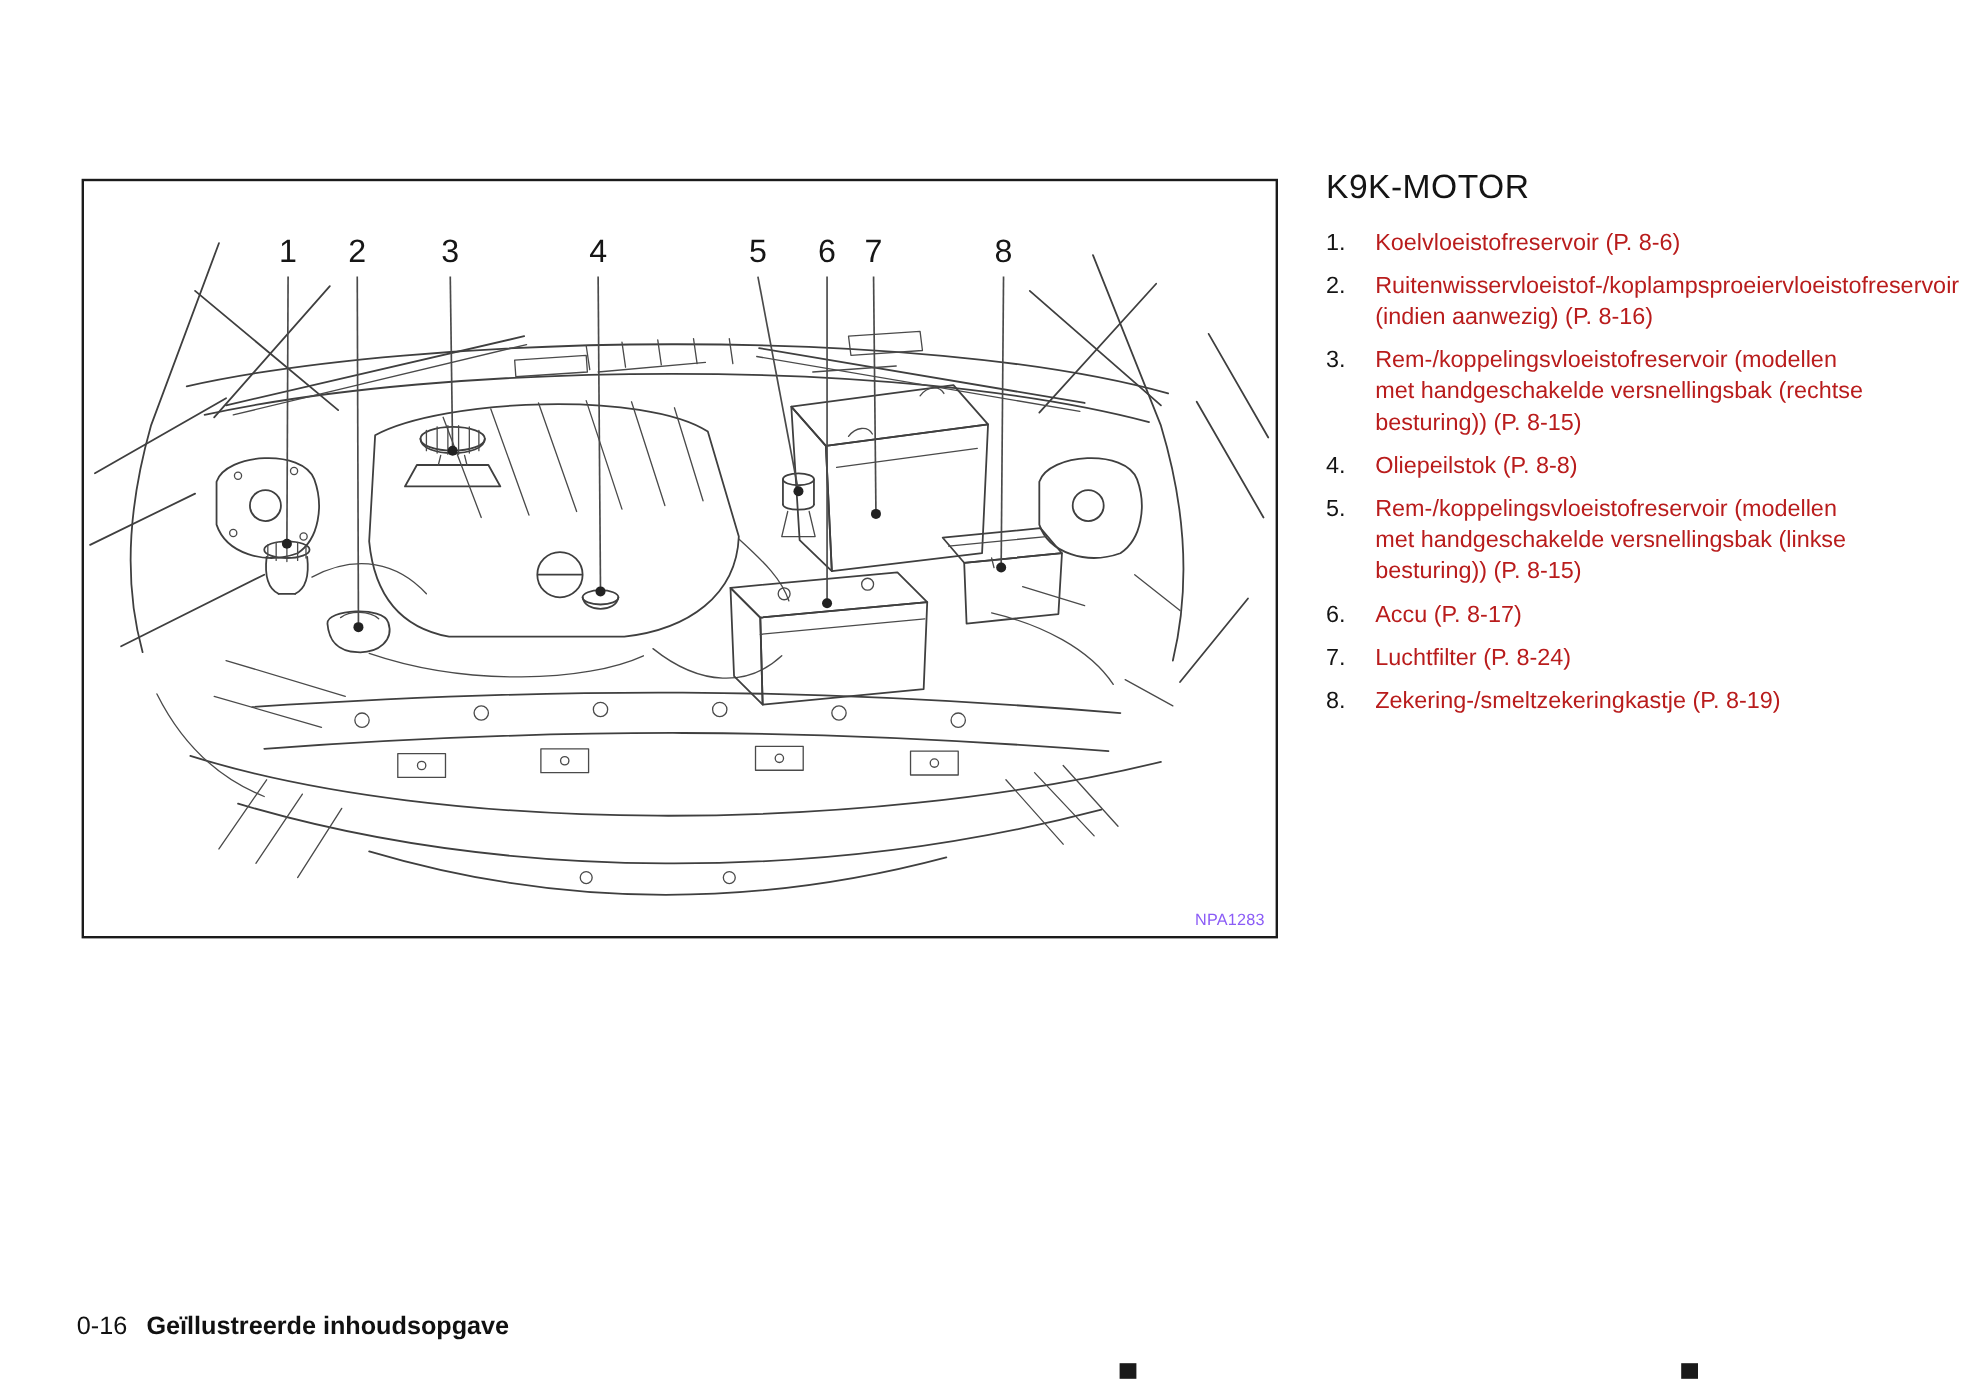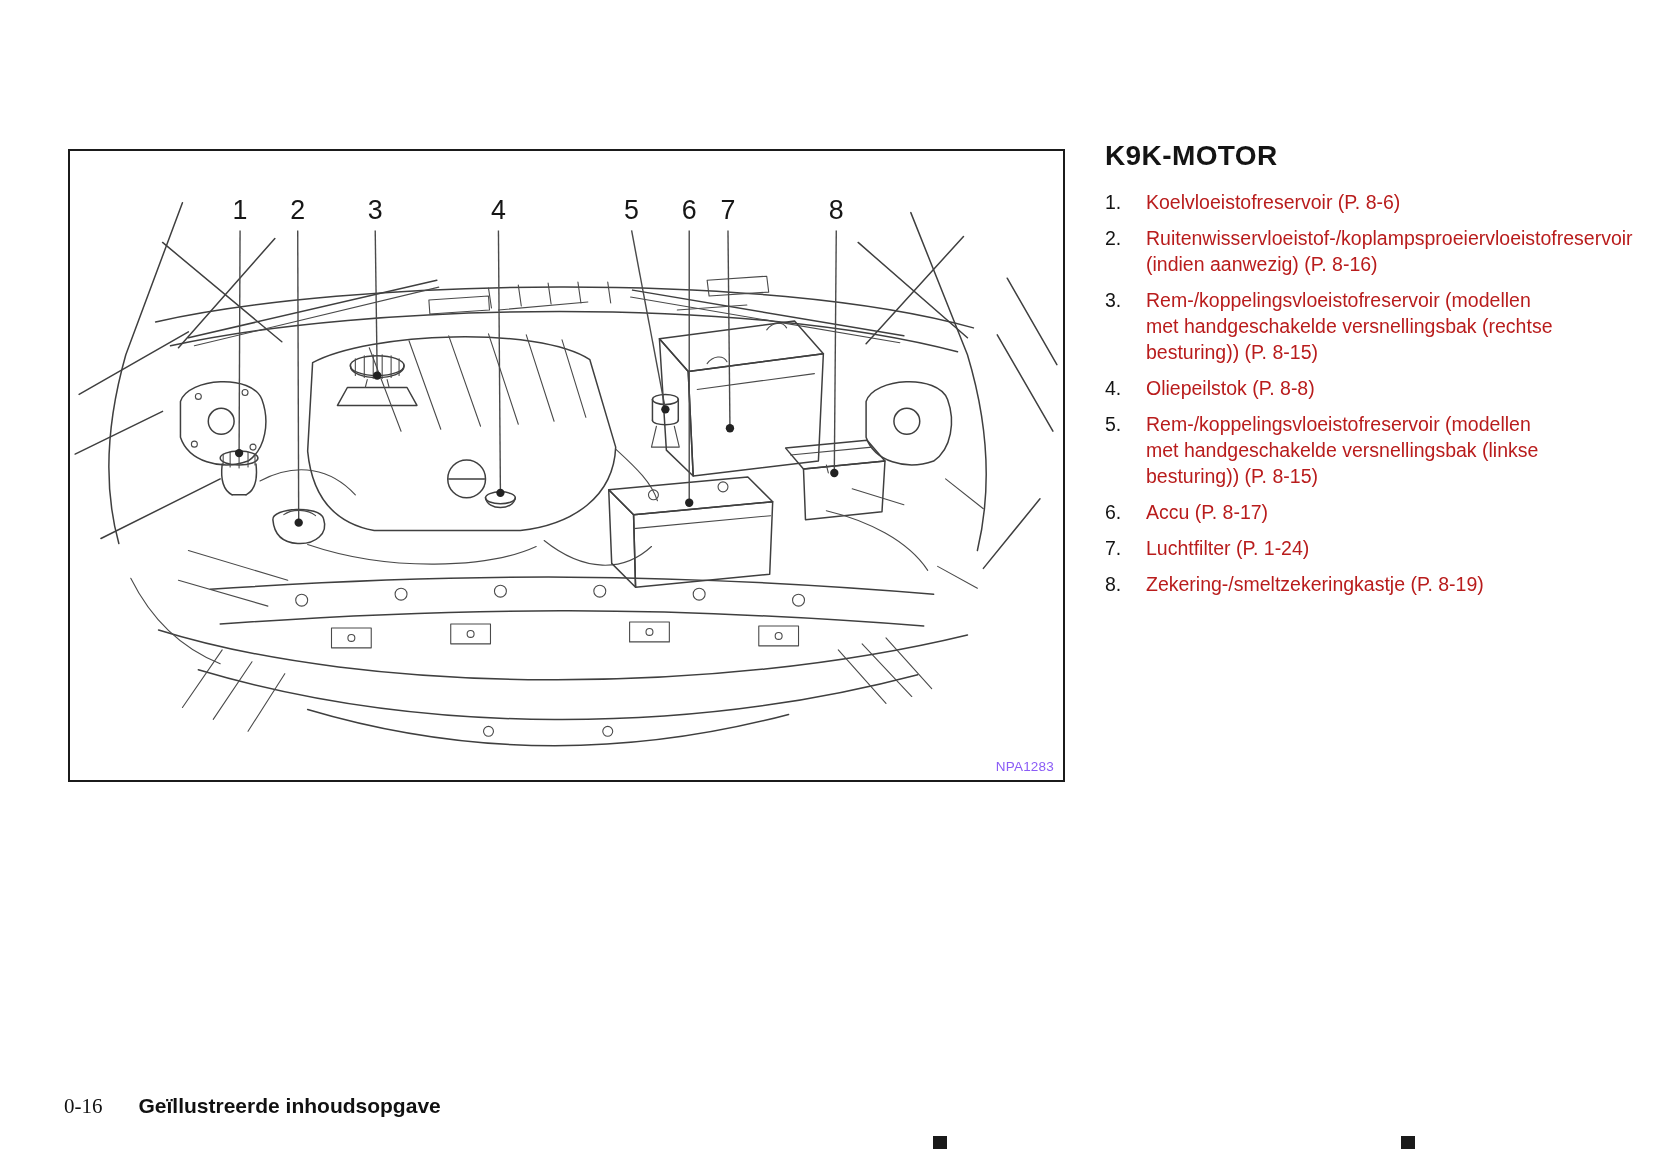--- a/index.html
+++ b/index.html
@@ -15,36 +15,36 @@
     border:2px solid #1b1b1b;box-sizing:border-box;background:#fff;
   }
   .diagram-frame svg{display:block;width:100%;height:100%;}
   .figure-code{
     position:absolute;right:9px;bottom:6px;
     font-size:13.5px;color:#8b5cf6;letter-spacing:0.2px;
   }
   
   .legend{position:absolute;left:1105px;top:140px;width:452px;}
   .legend-title{
-    font-size:28px;font-weight:700;letter-spacing:0.4px;color:#141414;
+    font-size:28px;font-weight:400;letter-spacing:0.4px;color:#141414;
     margin:0 0 17px 0;
   }
   .legend-item{display:flex;align-items:flex-start;margin-bottom:10px;}
   .legend-num{
     flex:none;width:41px;font-size:19.5px;line-height:26px;color:#141414;
   }
   .legend-text{flex:1;min-width:0;}
   .legend-text p{
     margin:0 0 10px 0;font-size:19.5px;line-height:26px;color:#b91c1c;
   }
   .legend-text p:last-child{margin-bottom:0;}
   
   .footer{position:absolute;left:64px;top:1094px;font-size:21px;color:#111;}
-  .footer .page-num{font-weight:400;font-family:Liberation Serif, serif;}
-  .footer .section{font-weight:700;margin-left:36px;}
+  .footer .page-num{font-weight:400;}
+  .footer .section{font-weight:700;margin-left:16px;}
   
   .print-mark{position:absolute;background:#1a1a1a;width:14px;height:13px;top:1136px;}
   .print-mark.m1{left:933px;}
   .print-mark.m2{left:1401px;}
   
   .art{stroke:#3f3f3f;fill:none;stroke-width:1.5;stroke-linecap:round;stroke-linejoin:round;}
   .art-thin{stroke:#4a4a4a;fill:none;stroke-width:1.1;stroke-linecap:round;}
   .callout-num{font-family:"Liberation Sans",sans-serif;font-size:27px;fill:#161616;}
   .leader{stroke:#4a4a4a;stroke-width:1.4;}
   .leader-dot{fill:#222;}
@@ -269,21 +269,21 @@
       </div>
       <div class="legend-item">
         <span class="legend-num">6.</span>
         <div class="legend-text">
           <p>Accu (P. 8-17)</p>
         </div>
       </div>
       <div class="legend-item">
         <span class="legend-num">7.</span>
         <div class="legend-text">
-          <p>Luchtfilter (P. 1-24)</p>
+          <p>Luchtfilter (P. 8-24)</p>
         </div>
       </div>
       <div class="legend-item">
         <span class="legend-num">8.</span>
         <div class="legend-text">
           <p>Zekering-/smeltzekeringkastje (P. 8-19)</p>
         </div>
       </div>
     </div>
 </div>

